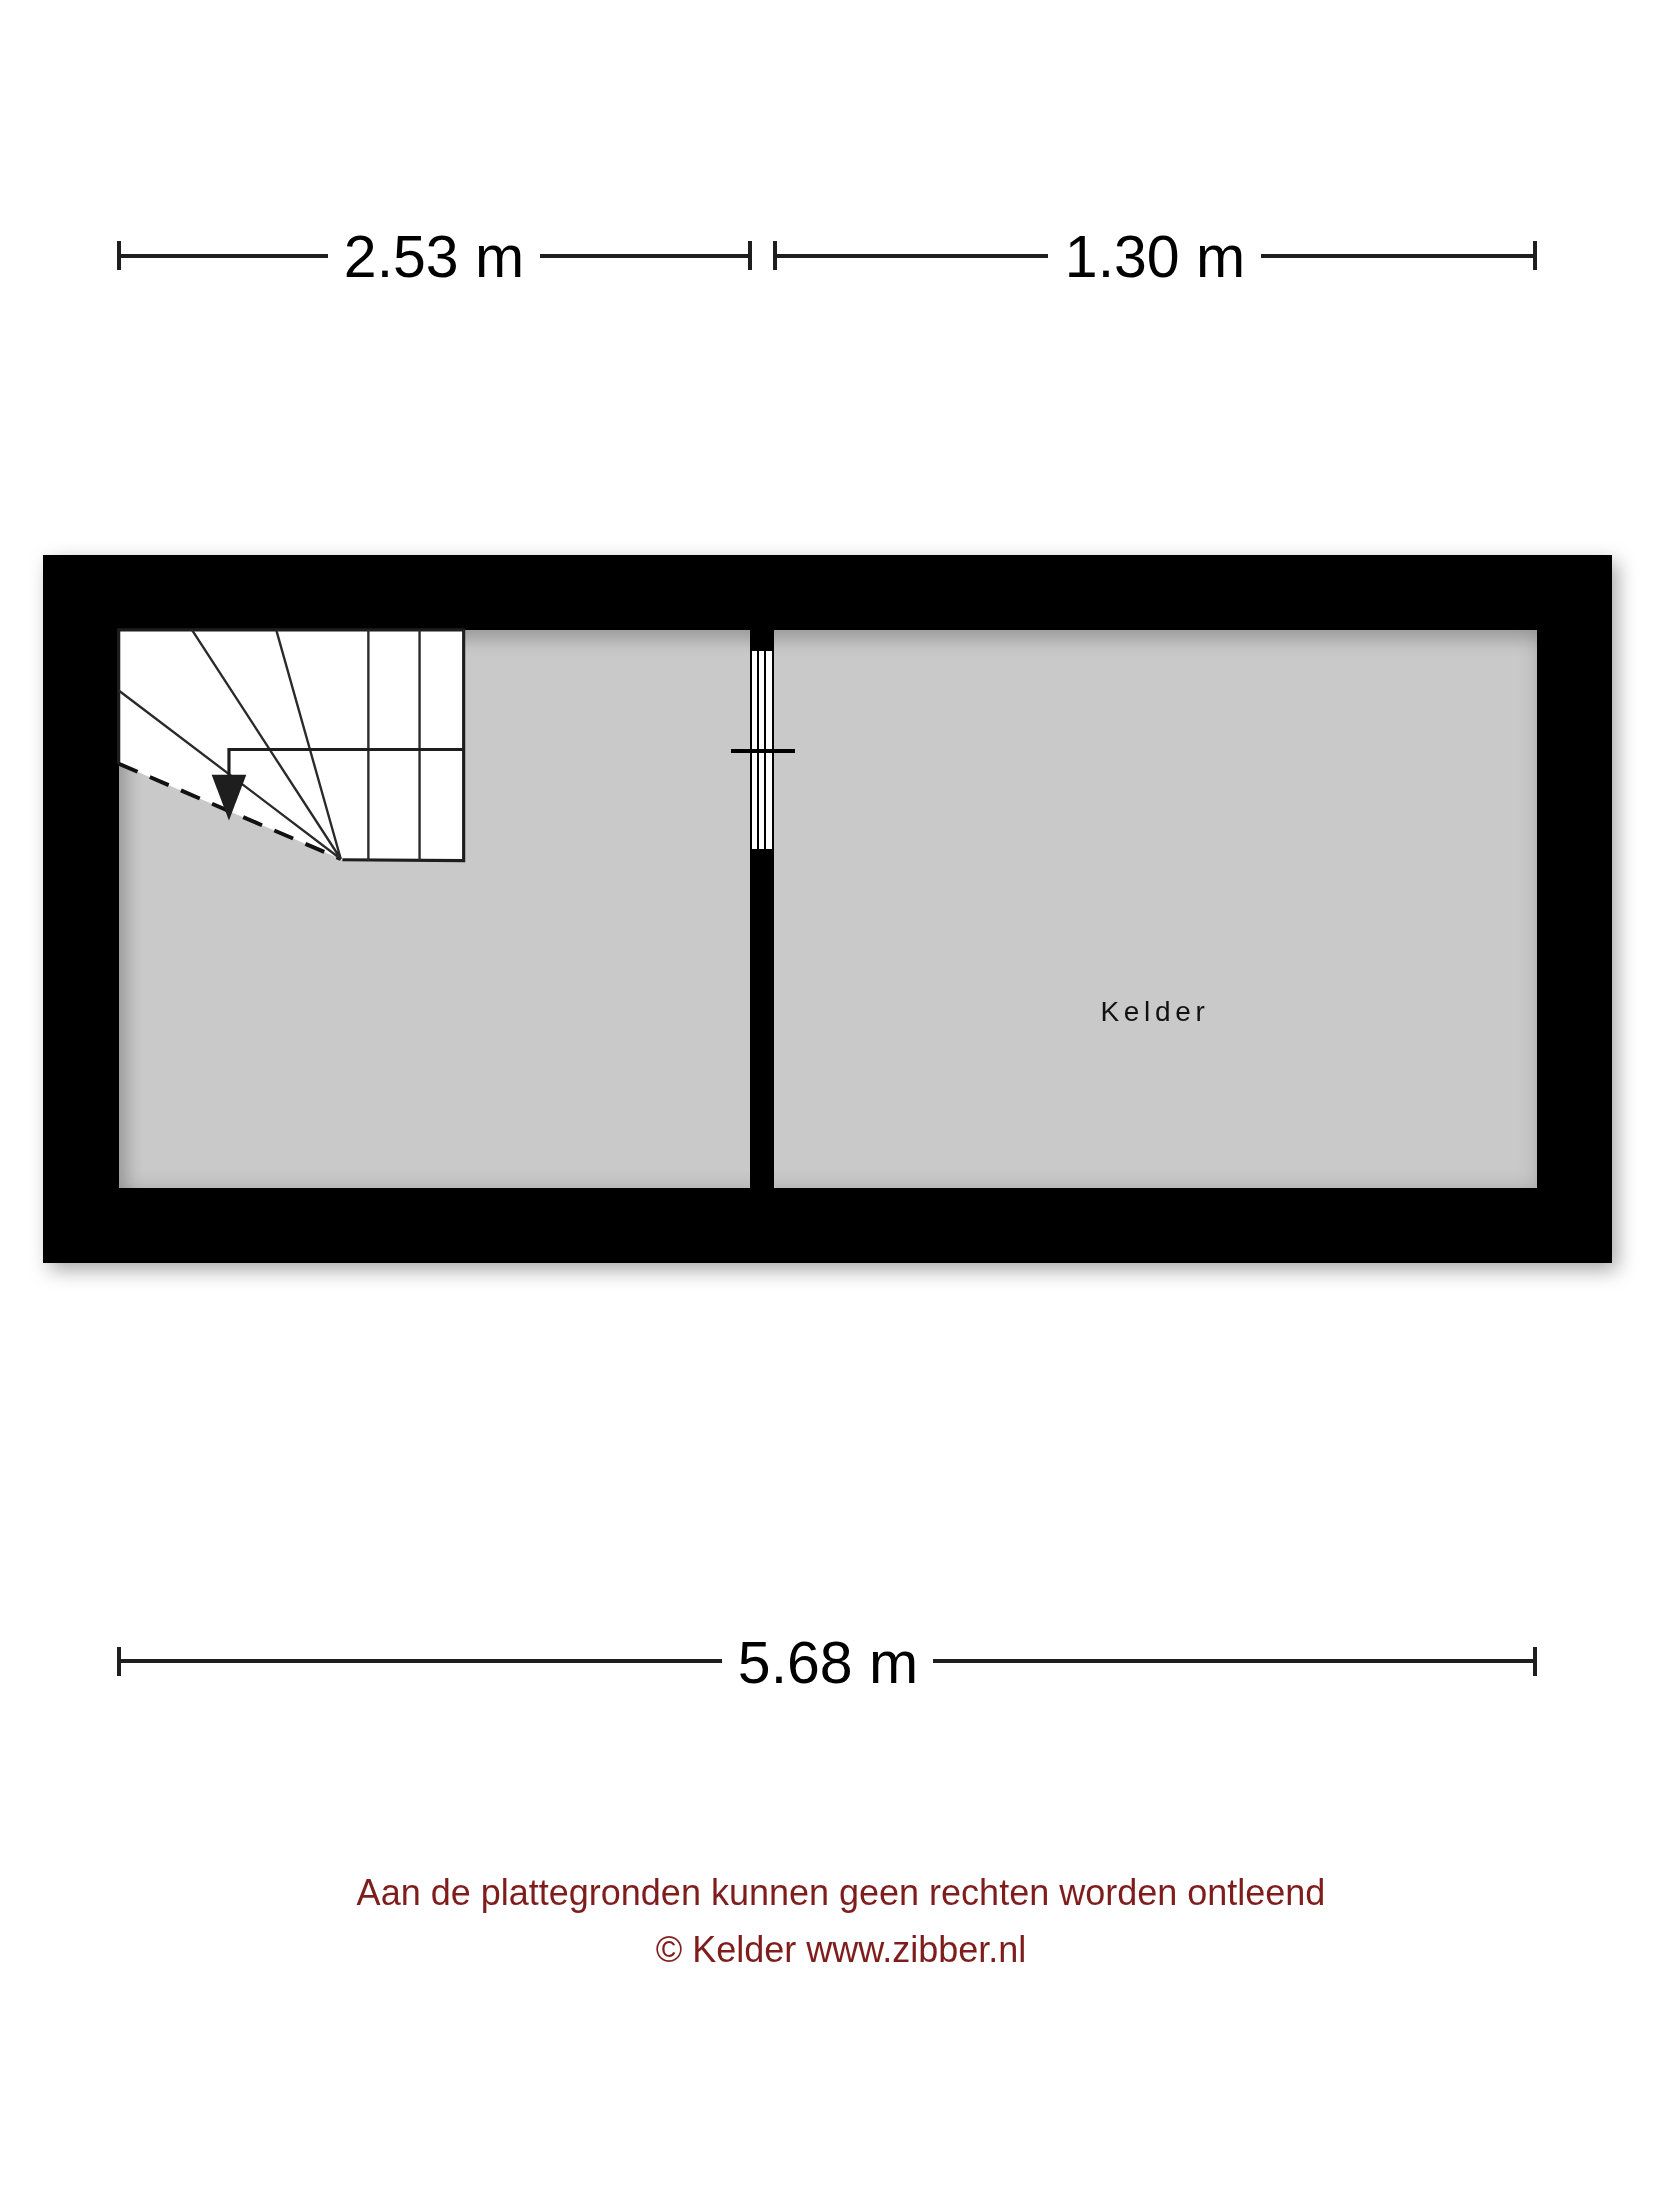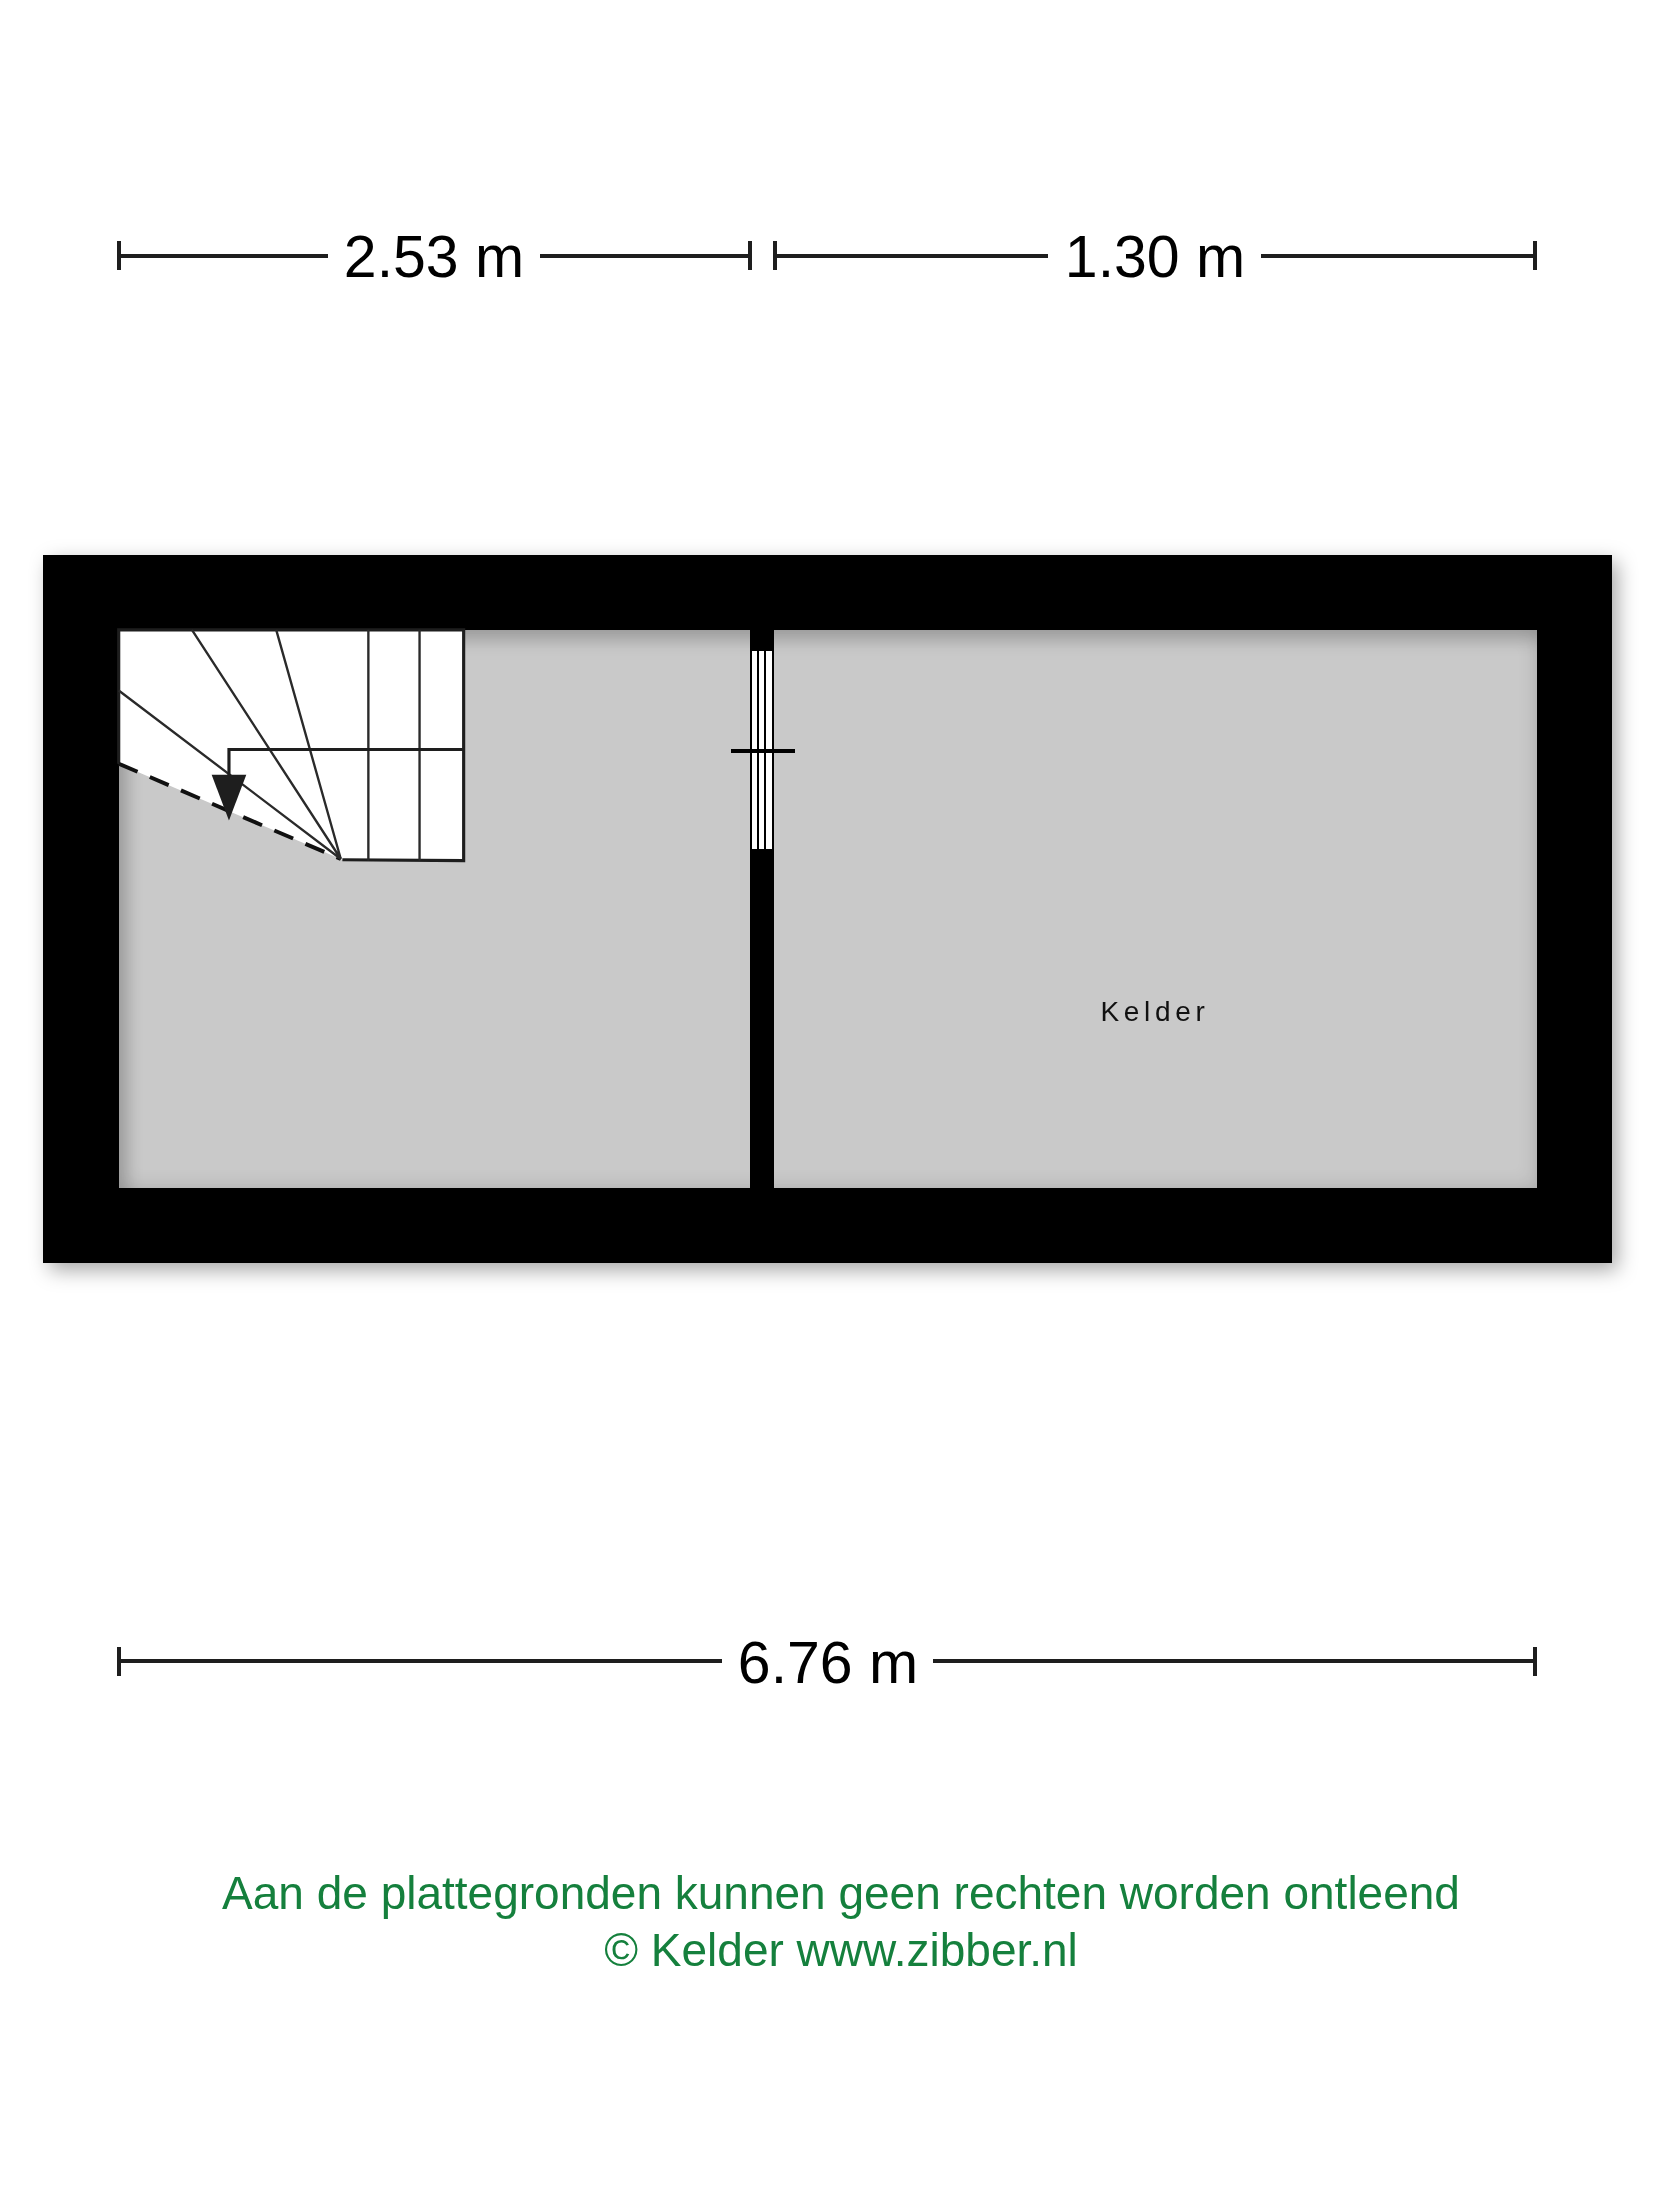--- a/index.html
+++ b/index.html
@@ -44,21 +44,21 @@
   .door-tick{
     position:absolute;left:688px;top:194px;width:64px;height:3.9px;background:var(--wall);
   }
   .stairs-svg{position:absolute;left:0;top:0;}
   .room-label{
     position:absolute;left:1155px;top:1012px;transform:translate(-50%,-50%);
     font-size:28px;letter-spacing:4.7px;line-height:1;white-space:nowrap;color:#111111;
   }
   .footer-line{
     position:absolute;left:841px;transform:translate(-50%,-50%);
-    font-size:46px;line-height:1;white-space:nowrap;color:#15803d;
+    font-size:36px;line-height:1;white-space:nowrap;color:#7f1d1d;
   }
 </style>
 </head>
 <body>
 
 <div>
   <div class="dim-tick" style="left:117px;top:241px;"></div>
   <div class="dim-seg" style="left:118px;top:254px;width:210px;"></div>
   <div class="dim-label" style="left:434px;top:257px;">2.53 m</div>
   <div class="dim-seg" style="left:540px;top:254px;width:210px;"></div>
@@ -100,20 +100,20 @@
 
     <polygon points="268,984 312,984 290,1042" fill="#1e1e1e"></polygon>
   </svg>
 
   <div class="room-label" style="left:1112px;top:457px;">Kelder</div>
 </div>
 
 <div>
   <div class="dim-tick" style="left:117px;top:1647px;"></div>
   <div class="dim-seg" style="left:118px;top:1659px;width:604px;"></div>
-  <div class="dim-label" style="left:828px;top:1663px;">6.76 m</div>
+  <div class="dim-label" style="left:828px;top:1663px;">5.68 m</div>
   <div class="dim-seg" style="left:933px;top:1659px;width:603px;"></div>
   <div class="dim-tick" style="left:1533px;top:1647px;"></div>
 </div>
 
 <div class="footer-line" style="top:1893px;">Aan de plattegronden kunnen geen rechten worden ontleend</div>
 <div class="footer-line" style="top:1950px;">© Kelder www.zibber.nl</div>
 
 
 </body></html>

